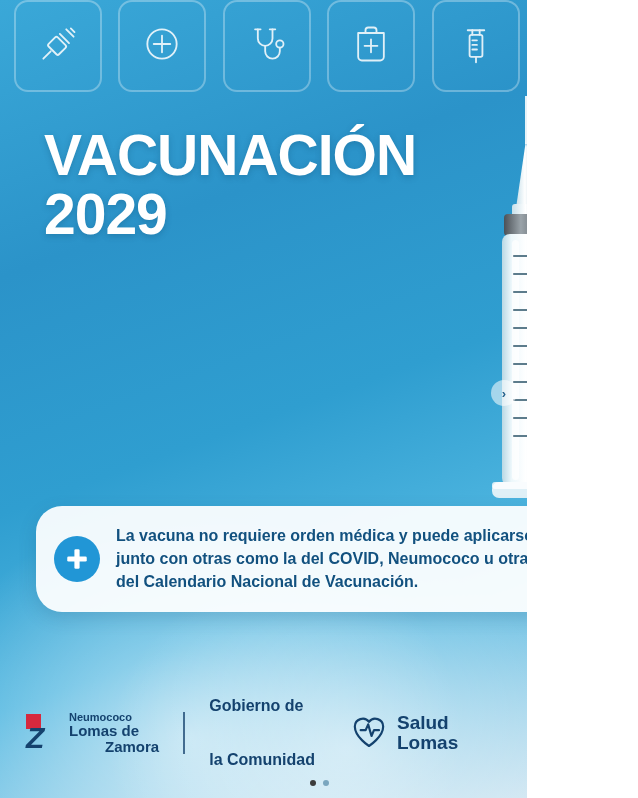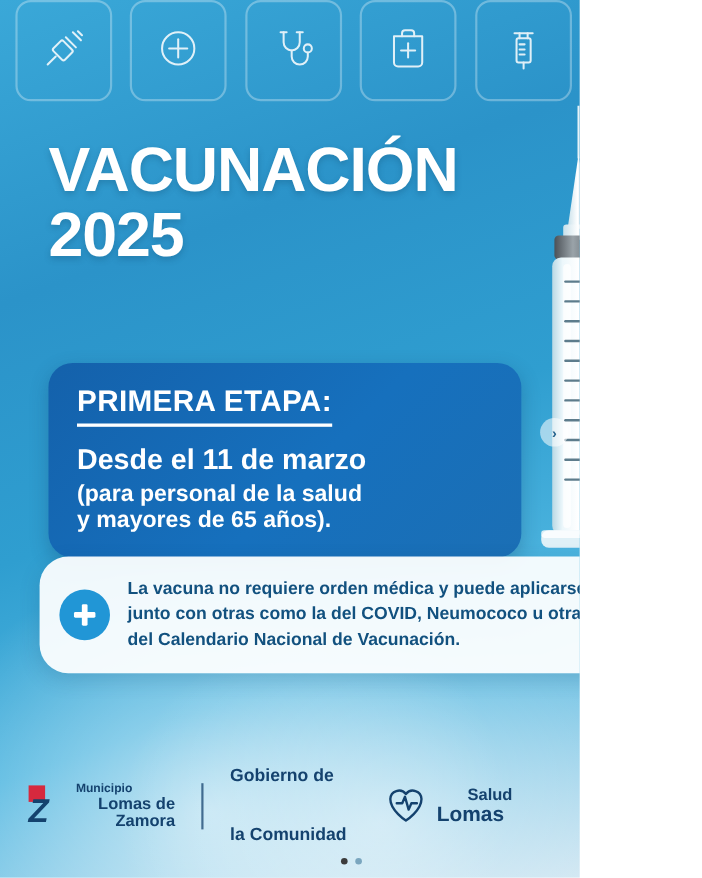--- a/index.html
+++ b/index.html
@@ -169,36 +169,36 @@
     width: 15px; height: 15px; background: #d6293e;
   }
   .muni-z {
     position: absolute; left: 0; top: 10px;
     width: 30px; height: 28px;
     color: #14426e; font-size: 30px; font-weight: bold; font-style: italic;
     line-height: 28px;
   }
   .muni-text { color: #14426e; line-height: 1.02; }
   .muni-text .t1 { font-size: 11px; font-weight: bold; }
-  .muni-text .t2 { font-size: 15px; font-weight: bold; text-align: right; }
+  .muni-text .t2 { font-size: 15px; font-weight: bold; }
   .muni-text .t3 { font-size: 15px; font-weight: bold; margin-left: 36px; }
 
   .divider {
     width: 2px; height: 42px;
     background: #14426e;
     opacity: 0.75;
     margin: 0 10px;
   }
   .gob-text { color: #14426e; line-height: 1.1; }
   .gob-text .g1 { font-size: 16px; font-weight: bold; }
   .gob-text .g2 { font-size: 16px; font-weight: bold; margin-top: 36px; }
 
   .salud-wrap { display: flex; align-items: center; gap: 8px; margin-left: 20px; }
   .salud-text { color: #14426e; line-height: 1.05; }
-  .salud-text .s1 { font-size: 15px; font-weight: bold; margin-left: 28px; }
+  .salud-text .s1 { font-size: 19px; font-weight: bold; }
   .salud-text .s2 { font-size: 19px; font-weight: bold; }
 
   #arrows {
     margin-left: auto;
     display: flex; align-items: center; gap: 3px;
   }
   #arrows span {
     color: #d6293e;
     font-size: 26px;
     font-weight: bold;
@@ -311,21 +311,21 @@
           <path d="M24 40S8 30 8 19a8 8 0 0 1 16-3 8 8 0 0 1 16 3c0 11-16 21-16 21z"></path>
           <path d="M10 23h7l3-6 4 12 3-6h11"></path>
         </svg>
       </span>
     </div>
 
   </div>
 
   <div id="headline">
     <div class="l1">VACUNACIÓN</div>
-    <div class="l3">2025</div>
+    <div class="l3">2029</div>
   </div>
 
   <div id="syringe">
     <svg width="120" height="430" viewBox="0 0 120 430" fill="none">
       <defs>
         <linearGradient id="barrel" x1="0" y1="0" x2="1" y2="0">
           <stop offset="0%" stop-color="#b9d8e4"></stop>
           <stop offset="18%" stop-color="#ecf7fb"></stop>
           <stop offset="46%" stop-color="#ffffff"></stop>
           <stop offset="72%" stop-color="#dceef5"></stop>
@@ -369,47 +369,41 @@
         <line x1="44" y1="304" x2="68" y2="304"></line>
         <line x1="44" y1="322" x2="62" y2="322"></line>
         <line x1="44" y1="340" x2="68" y2="340"></line>
       </g>
 
       <rect x="22" y="386" width="72" height="16" rx="7" fill="#dff0f7"></rect>
       <rect x="22" y="386" width="72" height="7" rx="3" fill="#ffffff" opacity="0.8"></rect>
     </svg>
   </div>
 
-  <div id="stage-box">
-    <div id="stage-title">PRIMERA ETAPA:</div>
-    <div id="stage-line1">Desde el 11 de marzo</div>
-    <div id="stage-line2">(para personal de la salud</div>
-    <div id="stage-line3"> y mayores de 65 años).</div>
-  </div>
 
   <div id="note-card">
     <div id="note-badge">
       <svg width="26" height="26" viewBox="0 0 24 24" fill="#ffffff">
         <rect x="9.6" y="3" width="4.8" height="18" rx="1.2"></rect>
         <rect x="3" y="9.6" width="18" height="4.8" rx="1.2"></rect>
       </svg>
     </div>
     <div id="note-text">La vacuna no requiere orden médica y puede aplicarse junto con otras como la del COVID, Neumococo u otras del Calendario Nacional de Vacunación.</div>
   </div>
 
 
   <div id="footer">
 
     <div class="muni-wrap">
       <div class="muni-mark">
         <div class="muni-red"></div>
         <div class="muni-z">Z</div>
       </div>
       <div class="muni-text">
-        <div class="t1">Municipio</div>
+        <div class="t1">Neumococo</div>
         <div class="t2">Lomas de</div>
         <div class="t3">Zamora</div>
       </div>
     </div>
 
     <div class="divider"></div>
 
     <div class="gob-text">
       <div class="g1">Gobierno de</div>
       <div class="g2">la Comunidad</div>

